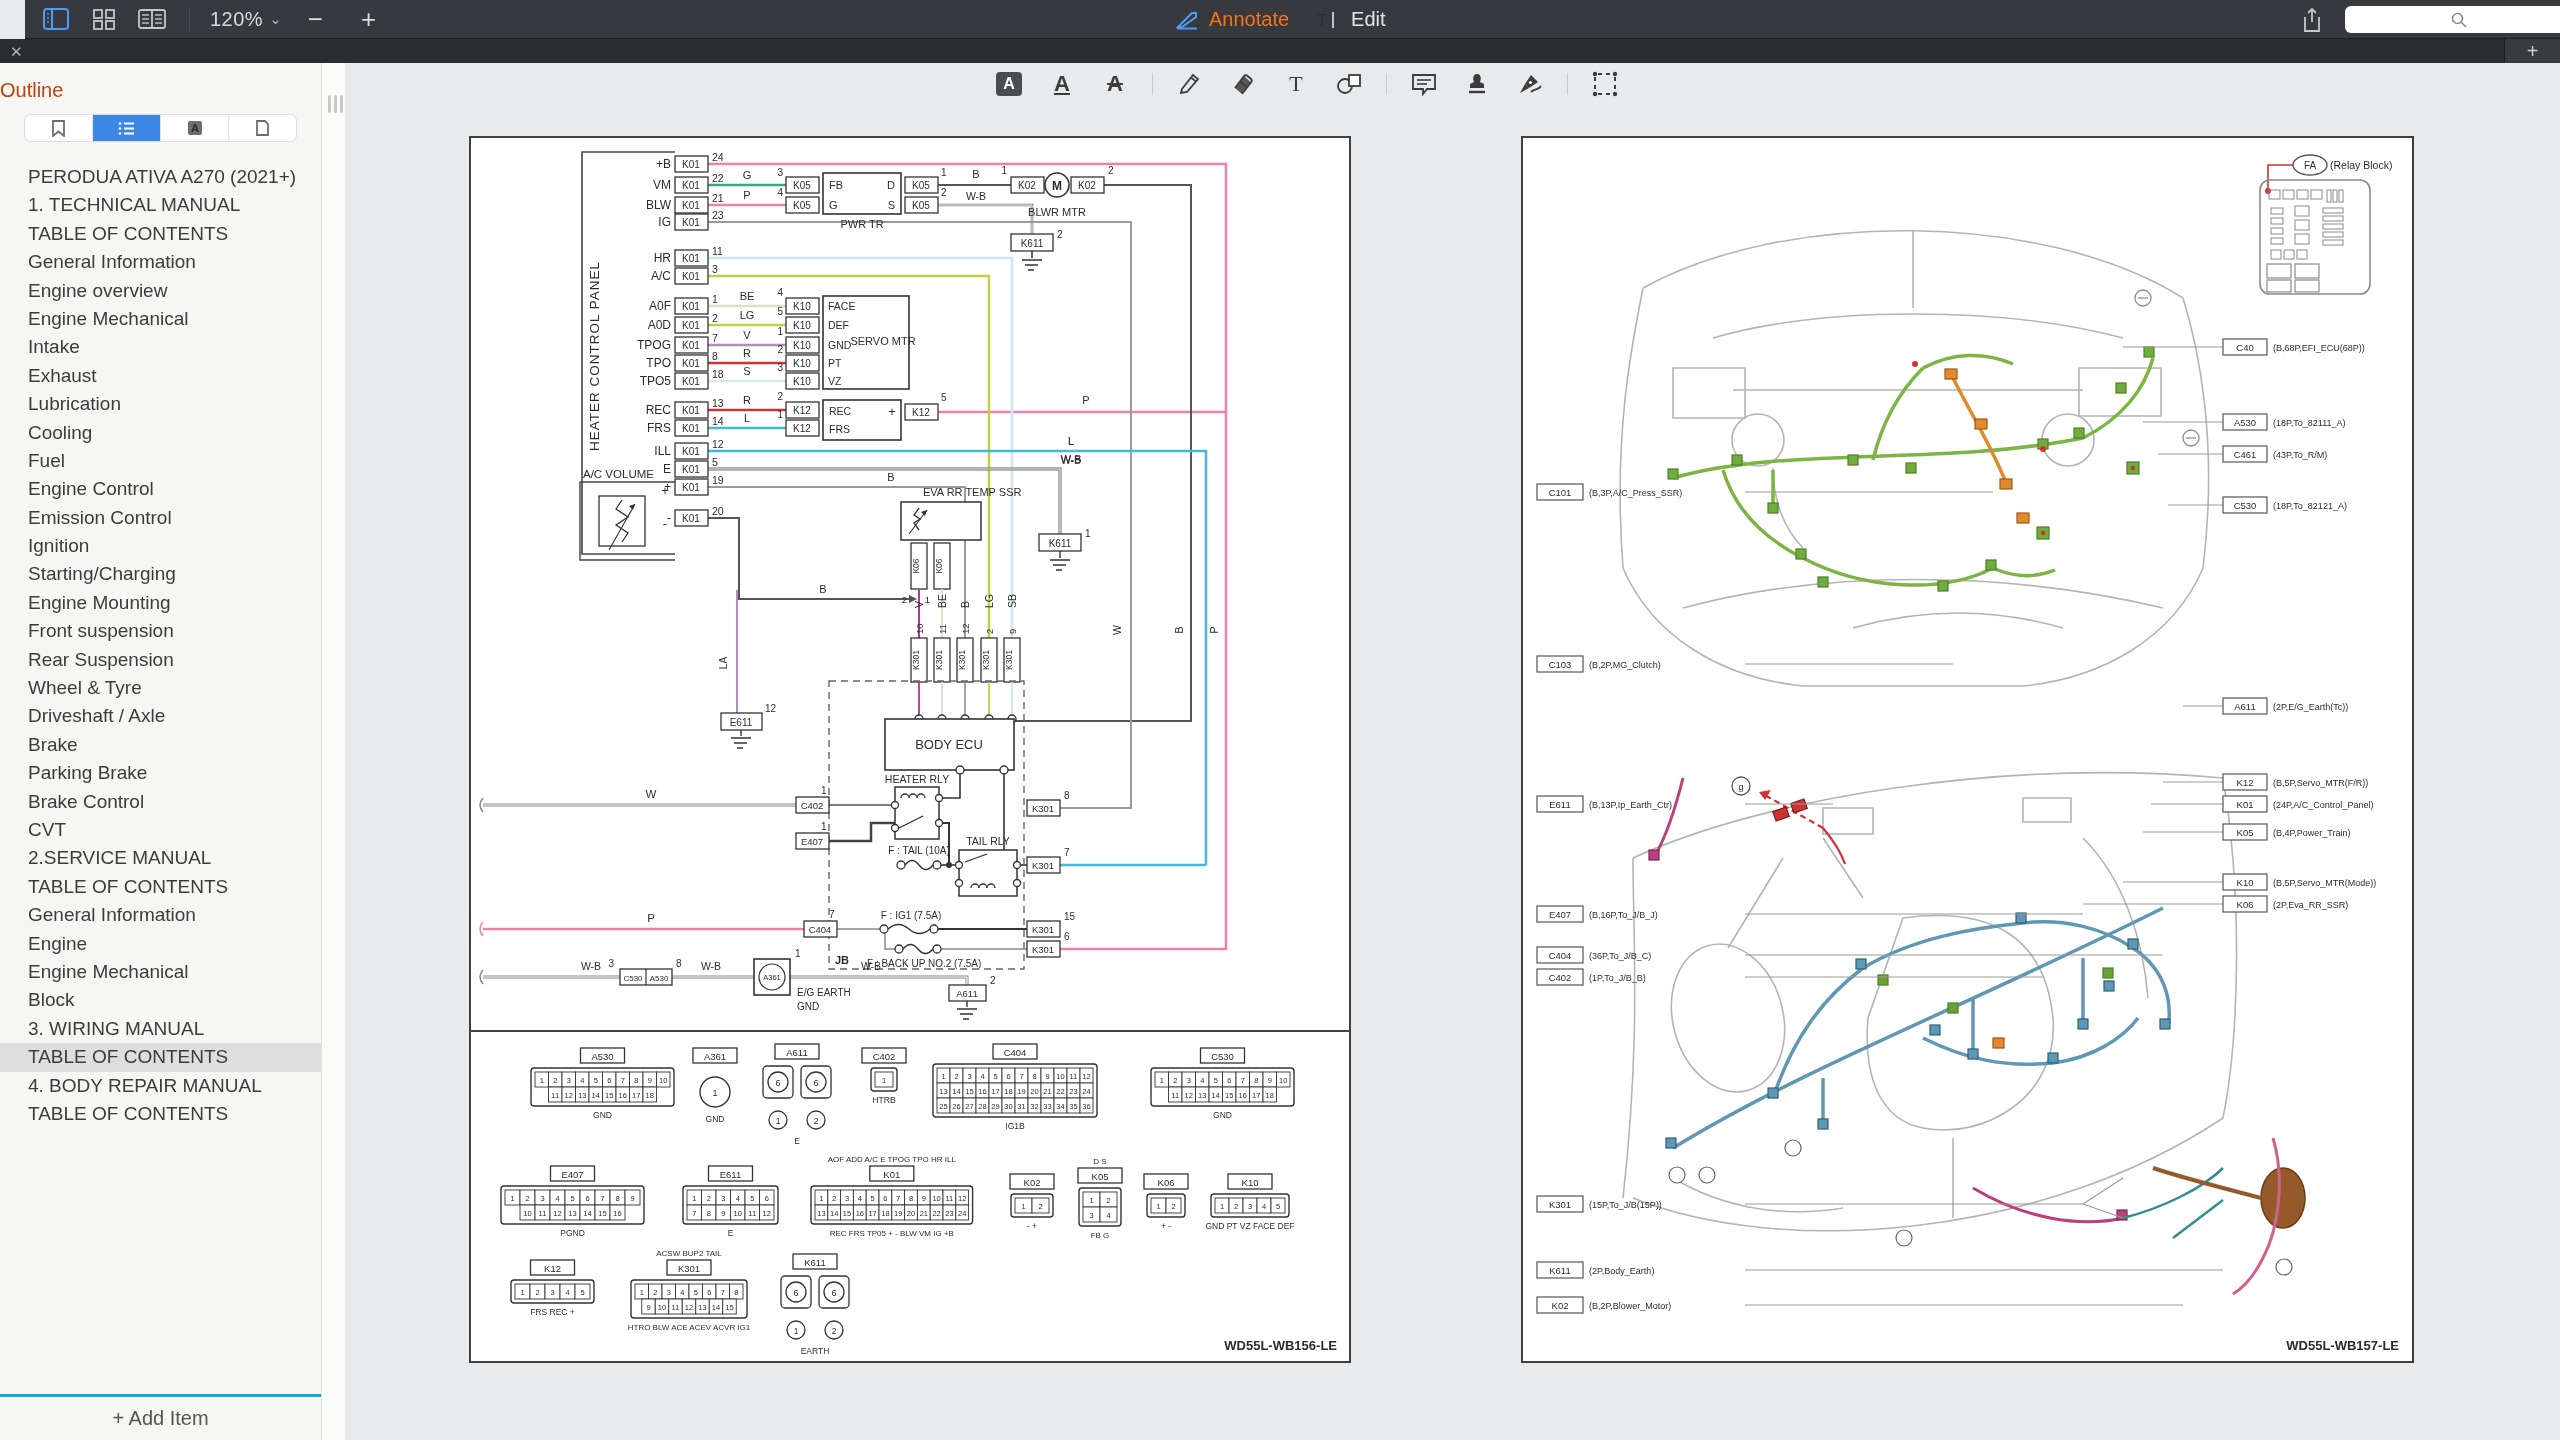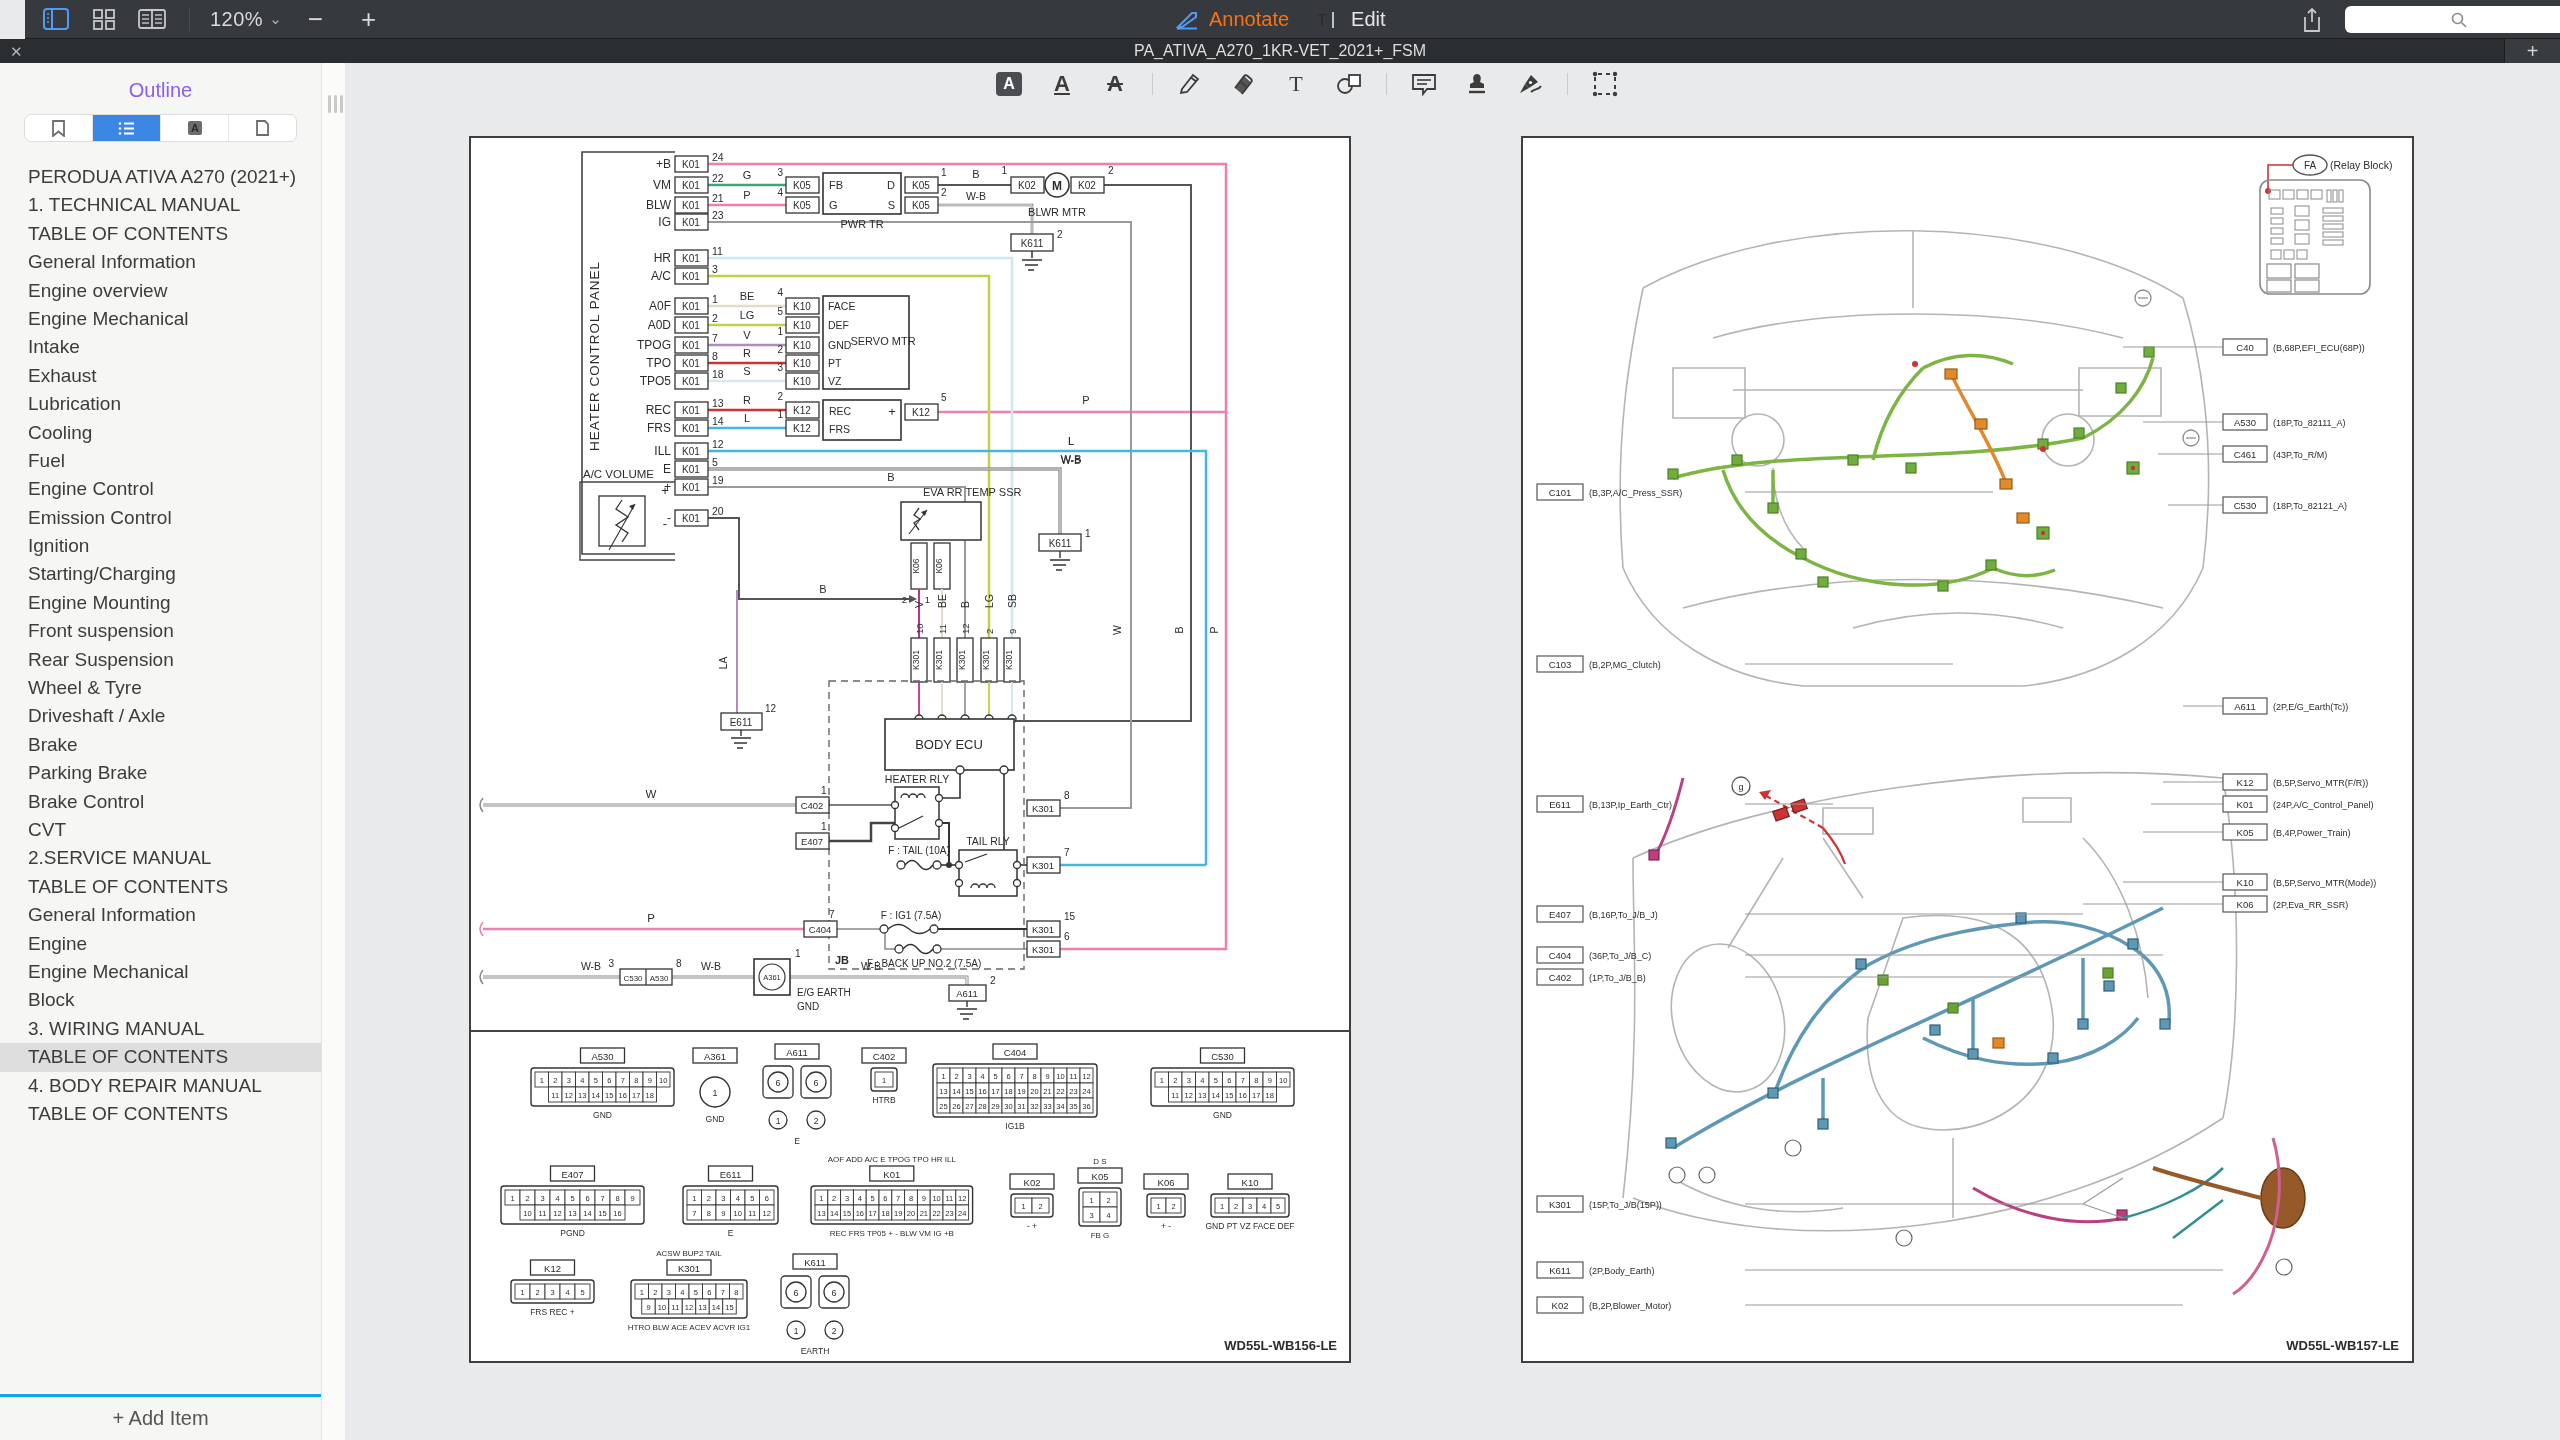--- a/index.html
+++ b/index.html
@@ -24,21 +24,21 @@
 
   
   .tabbar { position:absolute; left:0; top:39px; width:2560px; height:24px; background:#2b2e31; display:flex; align-items:center; }
   .tab-close { position:absolute; left:10px; color:#b4b5b6; font-size:15px; cursor:pointer; line-height:1; }
   .tab-title { width:100%; text-align:center; color:#dededf; font-size:16px; }
   .tab-plus { position:absolute; right:0; top:0; width:56px; height:24px; background:#383c3f; border-left:1px solid #1b1d1f; color:#cfd0d1; font-size:20px; display:flex; align-items:center; justify-content:center; cursor:pointer; }
 
   
   .main { position:absolute; left:0; top:63px; width:2560px; height:1377px; display:flex; }
   .sidebar { width:322px; height:100%; background:#f6f6f5; border-right:1px solid #e3e3e1; position:relative; }
-  .sb-title { text-align:center; font-size:20px; color:#8b5cf6; padding-top:16px; }
+  .sb-title { font-size:20px; color:#c2410c; padding-top:16px; }
   .segctl { display:flex; margin:12px 24px 10px 24px; background:#ffffff; border:1px solid #dcdcda; border-radius:7px; overflow:hidden; }
   .seg { flex:1; height:26px; display:flex; align-items:center; justify-content:center; cursor:pointer; border-right:1px solid #e4e4e2; }
   .seg:last-child { border-right:none; }
   .seg.sel { background:#3d87e4; }
   .sb-list { position:absolute; top:92px; bottom:50px; left:0; right:0; overflow:hidden;margin-top:8px; }
   .sb-item { height:28.4px; line-height:28.4px; padding-left:28px; font-size:19px; color:#3c3c3c; white-space:nowrap; cursor:pointer; }
   .sb-item.sel { background:#dedede; }
   .sb-add { position:absolute; bottom:0; left:0; right:0; height:46px; display:flex; align-items:center; justify-content:center; color:#555; font-size:20px; border-top:3px solid #0ea5e9; cursor:pointer; }
   .gutter { width:23px; background:#fbfbfa; position:relative; }
   .gdots { position:absolute; left:6px; top:32px; display:flex; gap:3px; }
@@ -133,21 +133,20 @@
       <svg width="16" height="16" viewBox="0 0 16 16">
             <circle cx="6.5" cy="6.5" r="5" fill="none" stroke="#8a8a8a" stroke-width="1.6"></circle>
             <line x1="10.5" y1="10.5" x2="15" y2="15" stroke="#8a8a8a" stroke-width="1.6"></line>
           </svg>
     </div>
   </div>
 </div>
 
 <div class="tabbar">
   <span class="tab-close">✕</span>
-  <div class="tab-title">PA_ATIVA_A270_1KR-VET_2021+_FSM</div>
   <div class="tab-plus">+</div>
 </div>
 
 <div class="main">
   <div class="sidebar">
     <div class="sb-title">Outline</div>
     <div class="segctl">
       <div class="seg">
         <svg width="15" height="17" viewBox="0 0 15 17">
               <path d="M2 1 H13 V16 L7.5 11.5 L2 16 Z" fill="none" stroke="#6d6d6d" stroke-width="1.8"></path>

